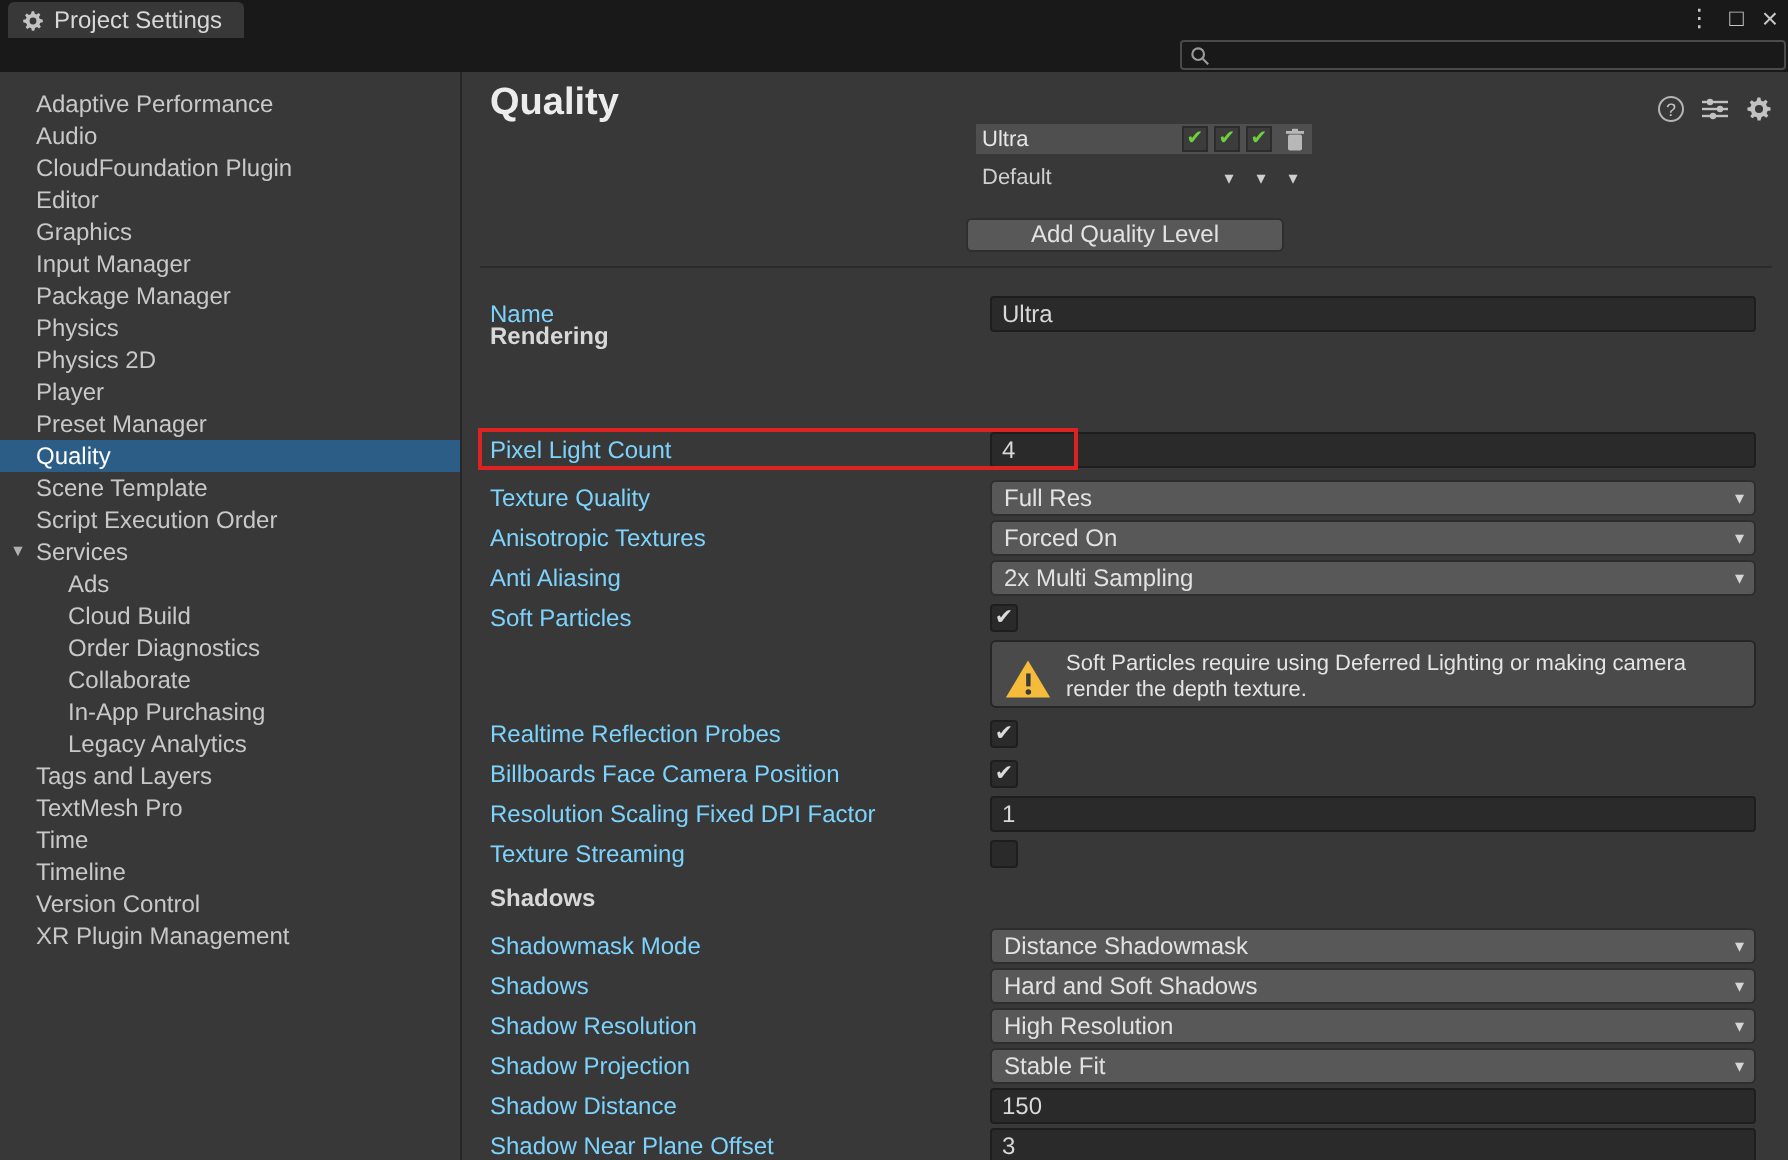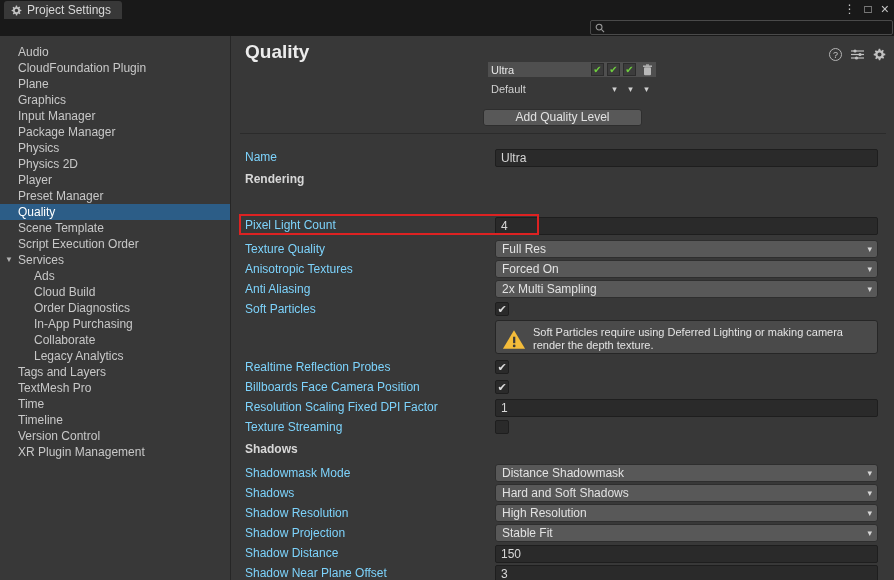--- a/index.html
+++ b/index.html
@@ -84,42 +84,43 @@
         <svg width="10" height="10" viewBox="0 0 11 11">
             <circle cx="4.5" cy="4.5" r="3.2" fill="none" stroke="#9a9a9a" stroke-width="1.2"></circle>
             <line x1="7" y1="7" x2="10" y2="10" stroke="#9a9a9a" stroke-width="1.2"></line>
           </svg>
       </span>
       <input class="searchinput" placeholder="" style="">
     </div>
   </div>
 
   <div class="sidebar">
+    <div class="sb-item">Adaptive Performance</div>
     <div class="sb-item">Audio</div>
     <div class="sb-item">CloudFoundation Plugin</div>
-    <div class="sb-item">Plane</div>
+    <div class="sb-item">Editor</div>
     <div class="sb-item">Graphics</div>
     <div class="sb-item">Input Manager</div>
     <div class="sb-item">Package Manager</div>
     <div class="sb-item">Physics</div>
     <div class="sb-item">Physics 2D</div>
     <div class="sb-item">Player</div>
     <div class="sb-item">Preset Manager</div>
     <div class="sb-item selected">Quality</div>
     <div class="sb-item">Scene Template</div>
     <div class="sb-item">Script Execution Order</div>
     <div class="sb-item">
       <span class="fold">▼</span>
       <span>Services</span>
     </div>
     <div class="sb-item child">Ads</div>
     <div class="sb-item child">Cloud Build</div>
     <div class="sb-item child">Order Diagnostics</div>
+    <div class="sb-item child">Collaborate</div>
     <div class="sb-item child">In-App Purchasing</div>
-    <div class="sb-item child">Collaborate</div>
     <div class="sb-item child">Legacy Analytics</div>
     <div class="sb-item">Tags and Layers</div>
     <div class="sb-item">TextMesh Pro</div>
     <div class="sb-item">Time</div>
     <div class="sb-item">Timeline</div>
     <div class="sb-item">Version Control</div>
     <div class="sb-item">XR Plugin Management</div>
   </div>
 
   <div class="main">
@@ -167,21 +168,21 @@
     </div>
     <div class="add-btn">Add Quality Level</div>
 
     <div class="sep"></div>
 
     <div class="frow" style="top:112px;">
       <span class="flabel">Name</span>
       <div class="fctl"><input class="tfield" value="Ultra" style=""></div>
     </div>
 
-    <div class="section-h" style="top:136px;">Rendering</div>
+    <div class="section-h" style="top:125px;">Rendering</div>
 
 
     <div class="annotation"></div>
     <div class="frow" style="top:180px;">
       <span class="flabel">Pixel Light Count</span>
       <div class="fctl"><input class="tfield" value="4" style=""></div>
     </div>
 
     <div class="frow" style="top:204px;">
       <span class="flabel">Texture Quality</span>

